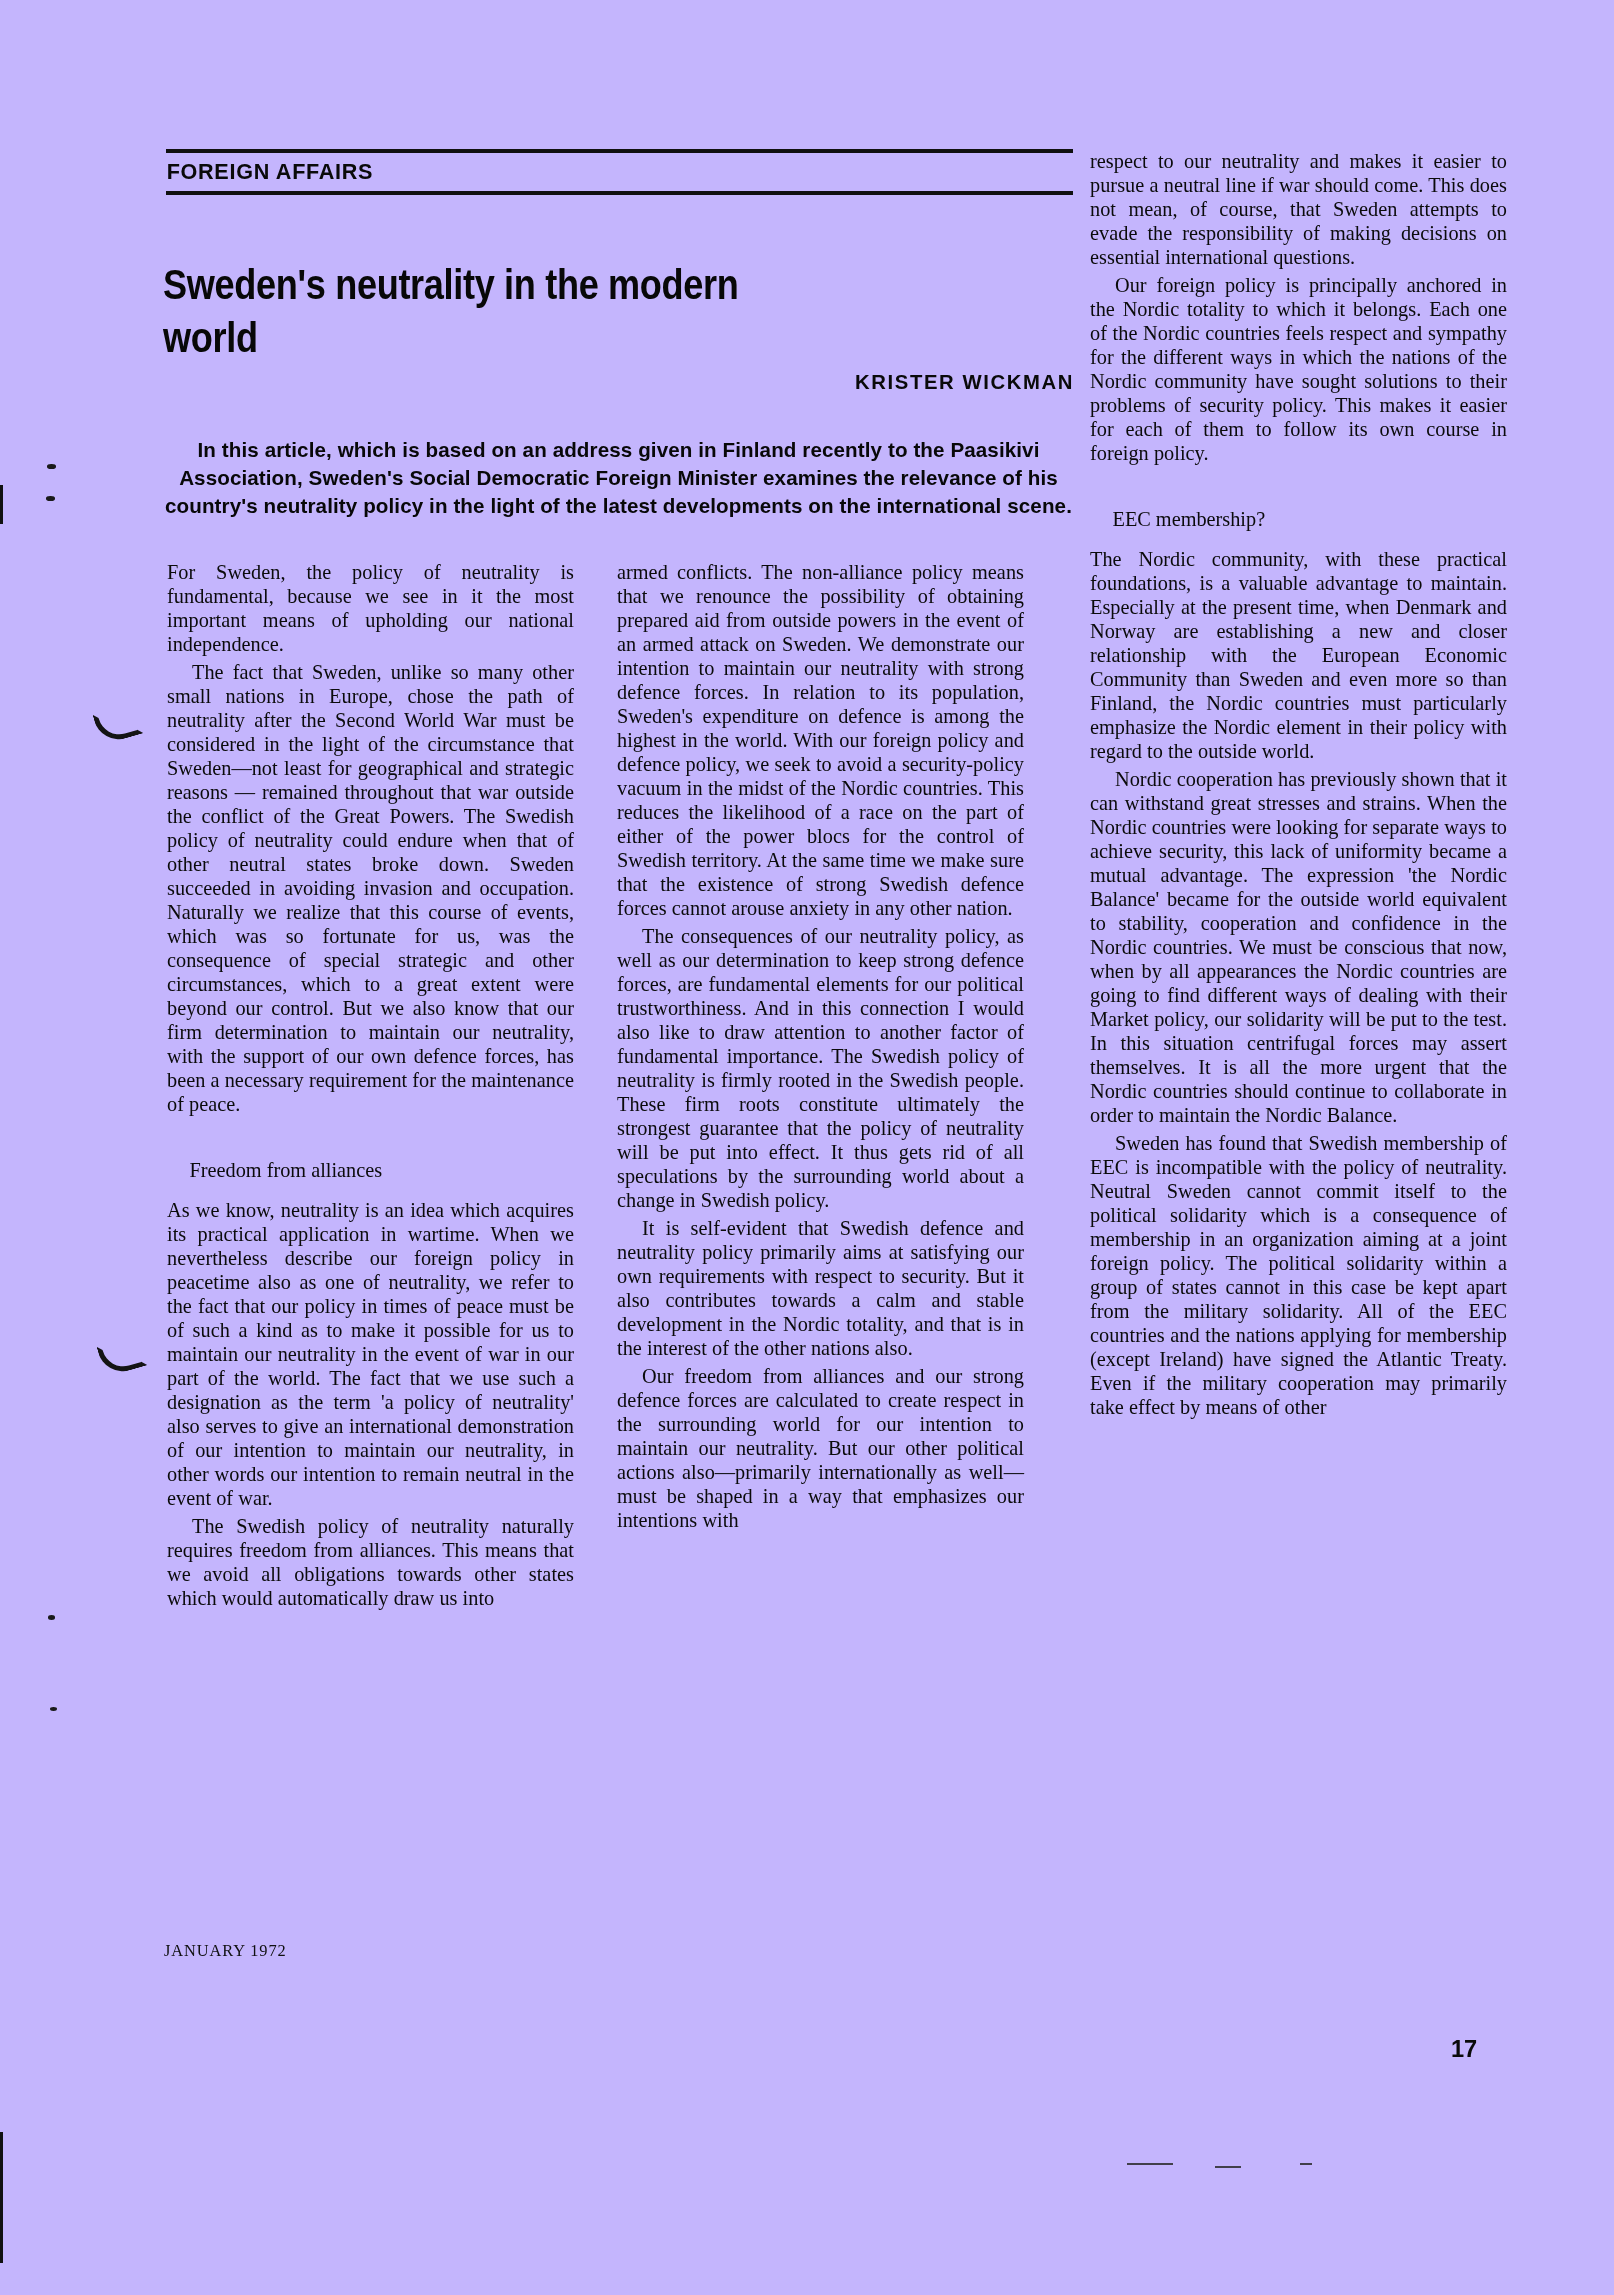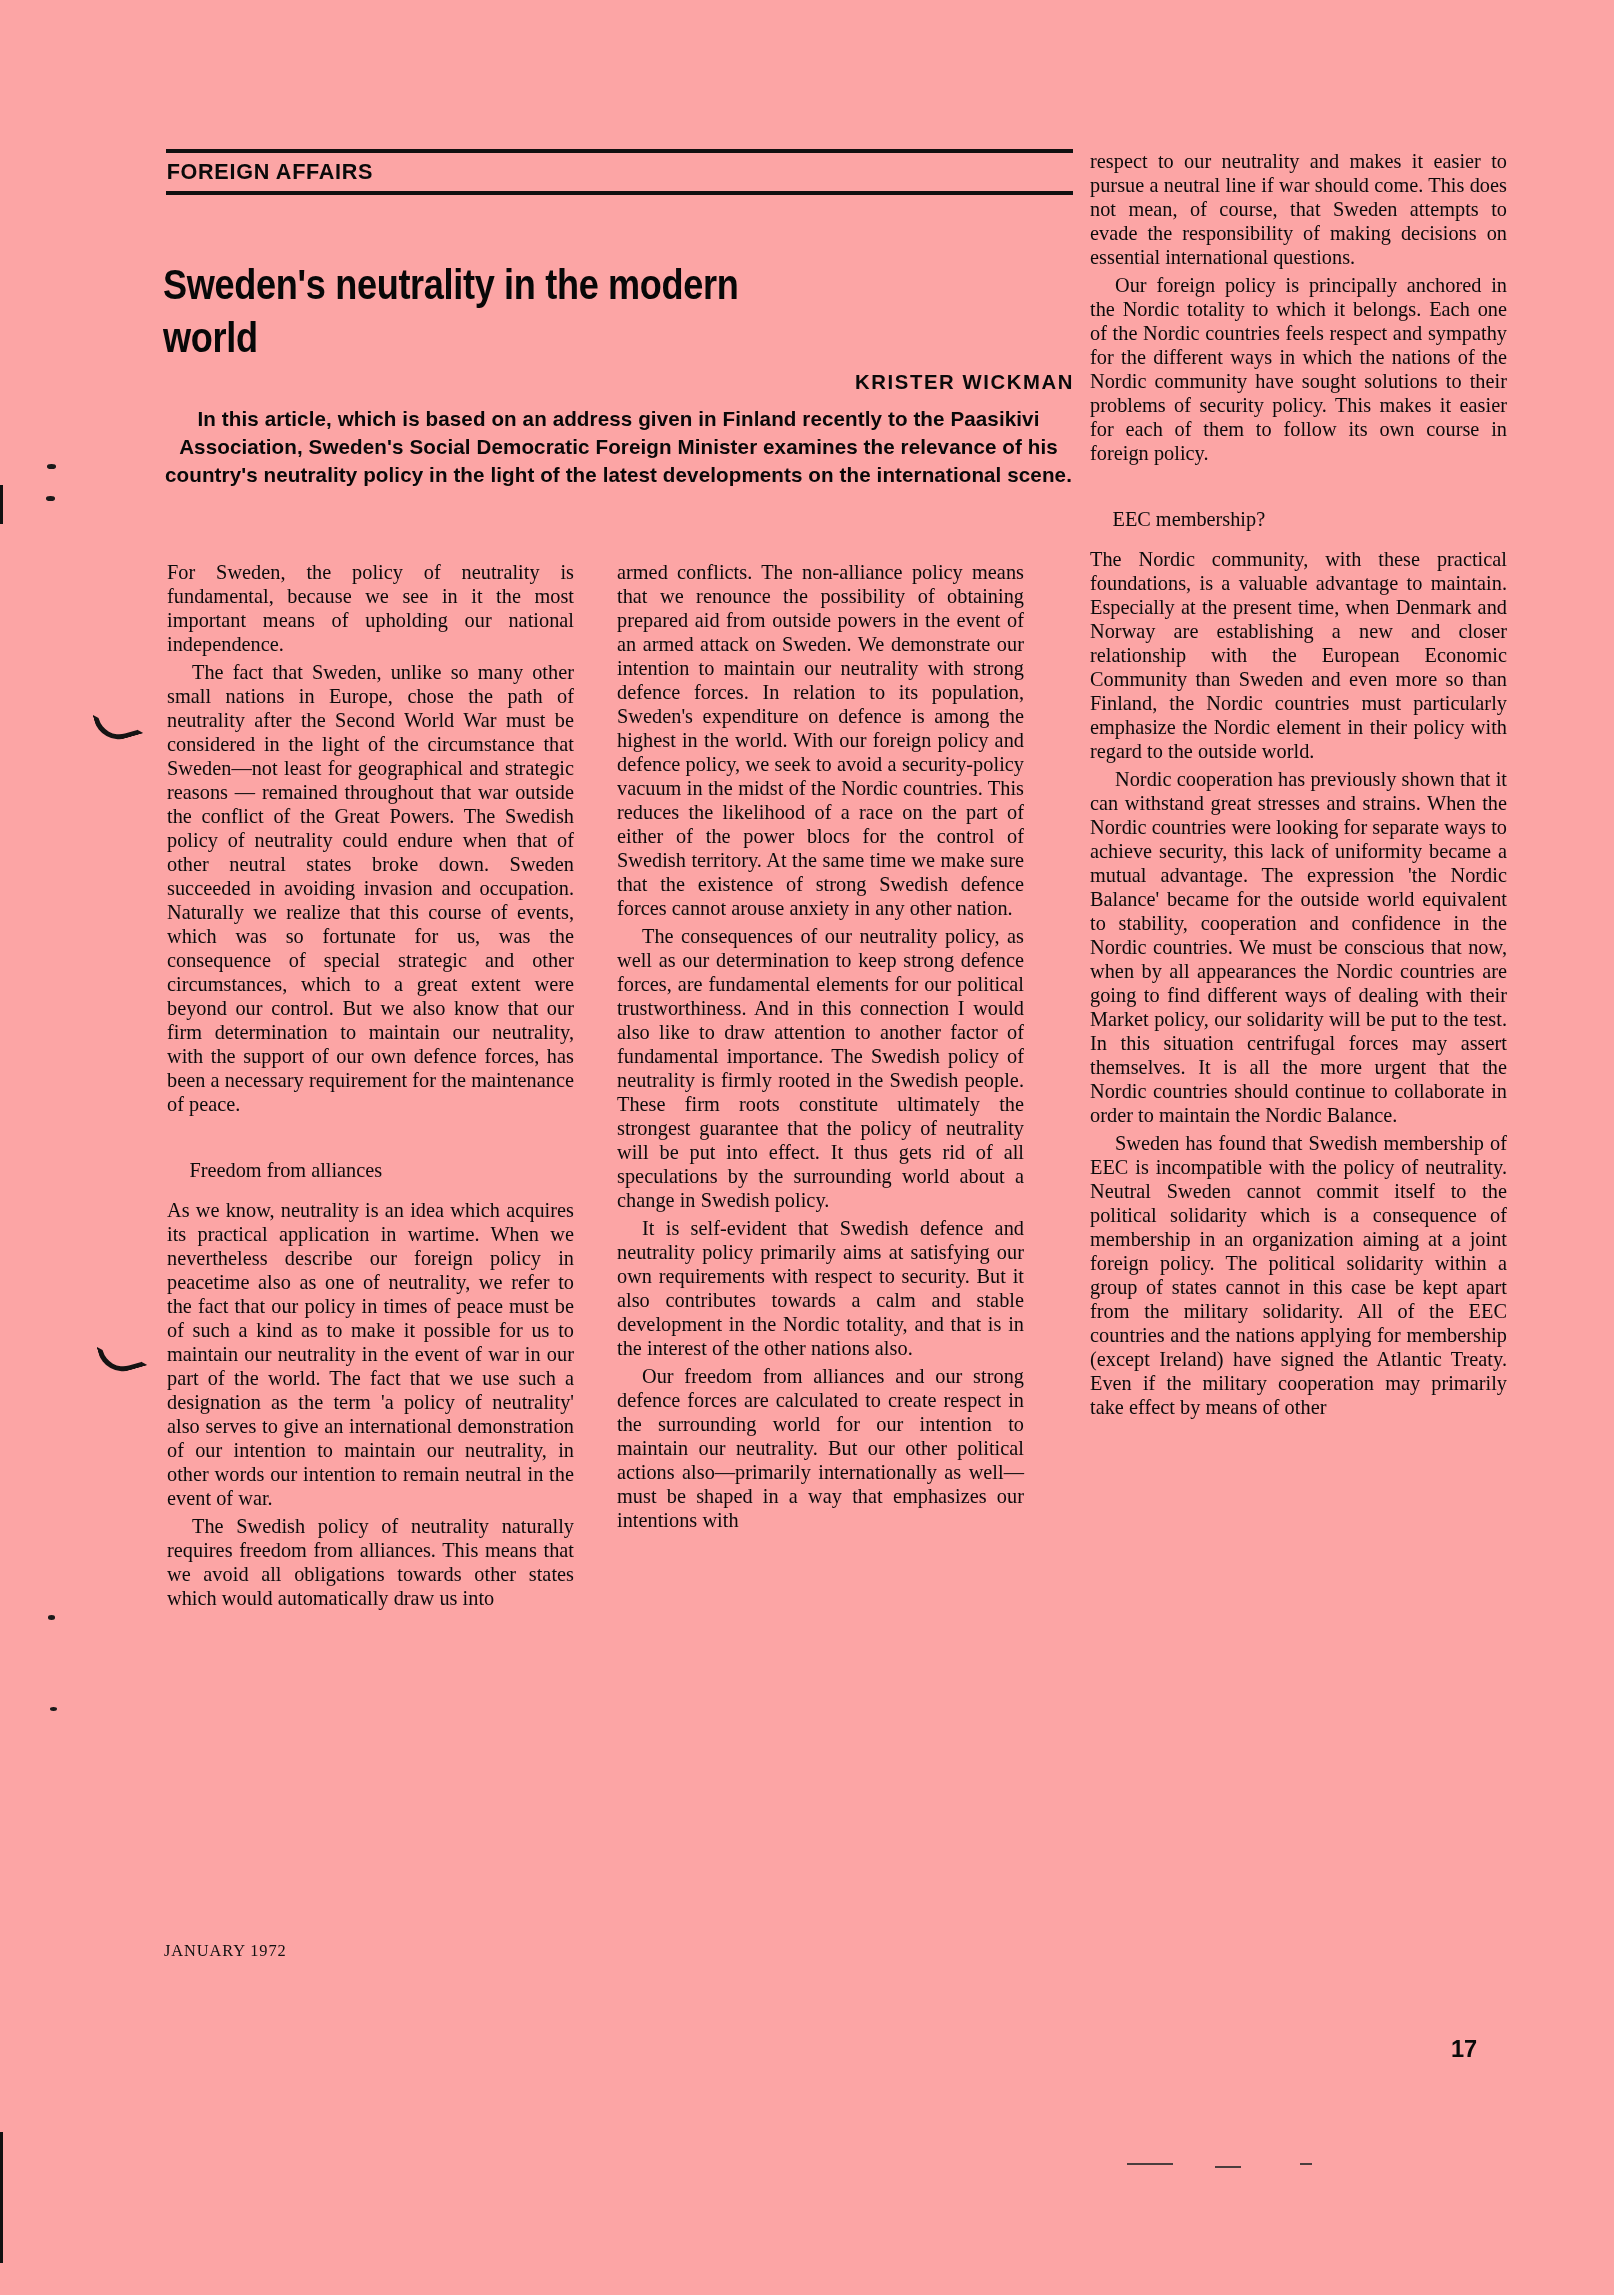--- a/index.html
+++ b/index.html
@@ -8,21 +8,21 @@
     font-family:"Liberation Serif", serif;
     color:#0b0b0b;
     position:relative;
     overflow:hidden;
     -webkit-font-smoothing:none;
   }
 
   
   .page {
     position:absolute; inset:0;
-    background:#fca5a5;
+    background:#c4b5fd;
   }
 
   
   .masthead {
     position:absolute;
     left:166px; top:149px; width:907px;
   }
   .rule-top, .rule-bot {
     background:#101010;
     width:100%;
@@ -60,21 +60,21 @@
     font-family:"Liberation Sans", sans-serif;
     font-weight:bold;
     font-size:20.3px;
     letter-spacing:1.6px;
     color:#0a0a0a;
   }
 
   
   .standfirst {
     position:absolute;
-    left:163px; top:405px; width:911px;
+    left:163px; top:436px; width:911px;
     font-family:"Liberation Sans", sans-serif;
     font-weight:bold;
     font-size:20.6px;
     line-height:1.37;
     text-align:center;
     letter-spacing:0.1px;
     color:#080808;
   }
 
   

